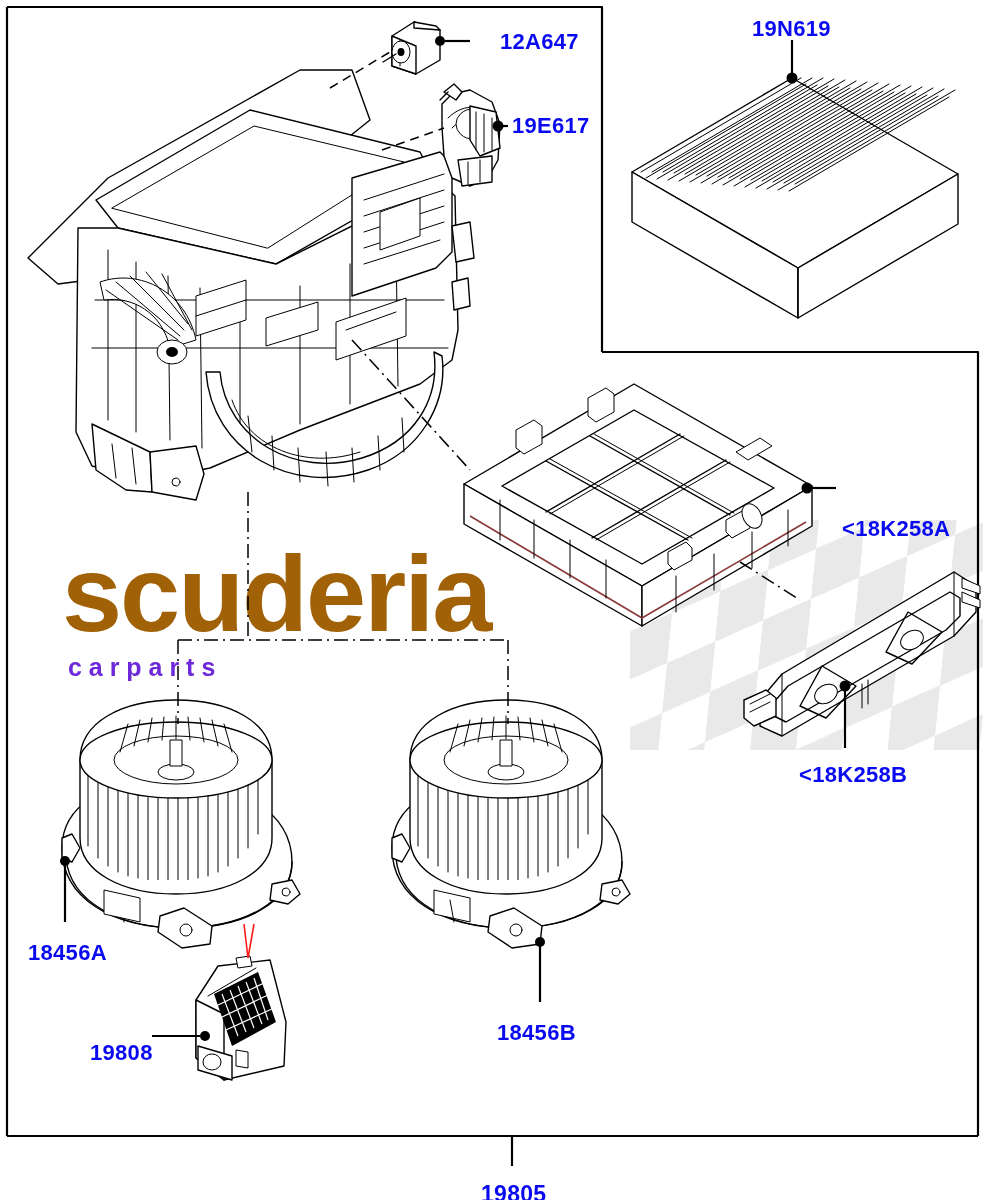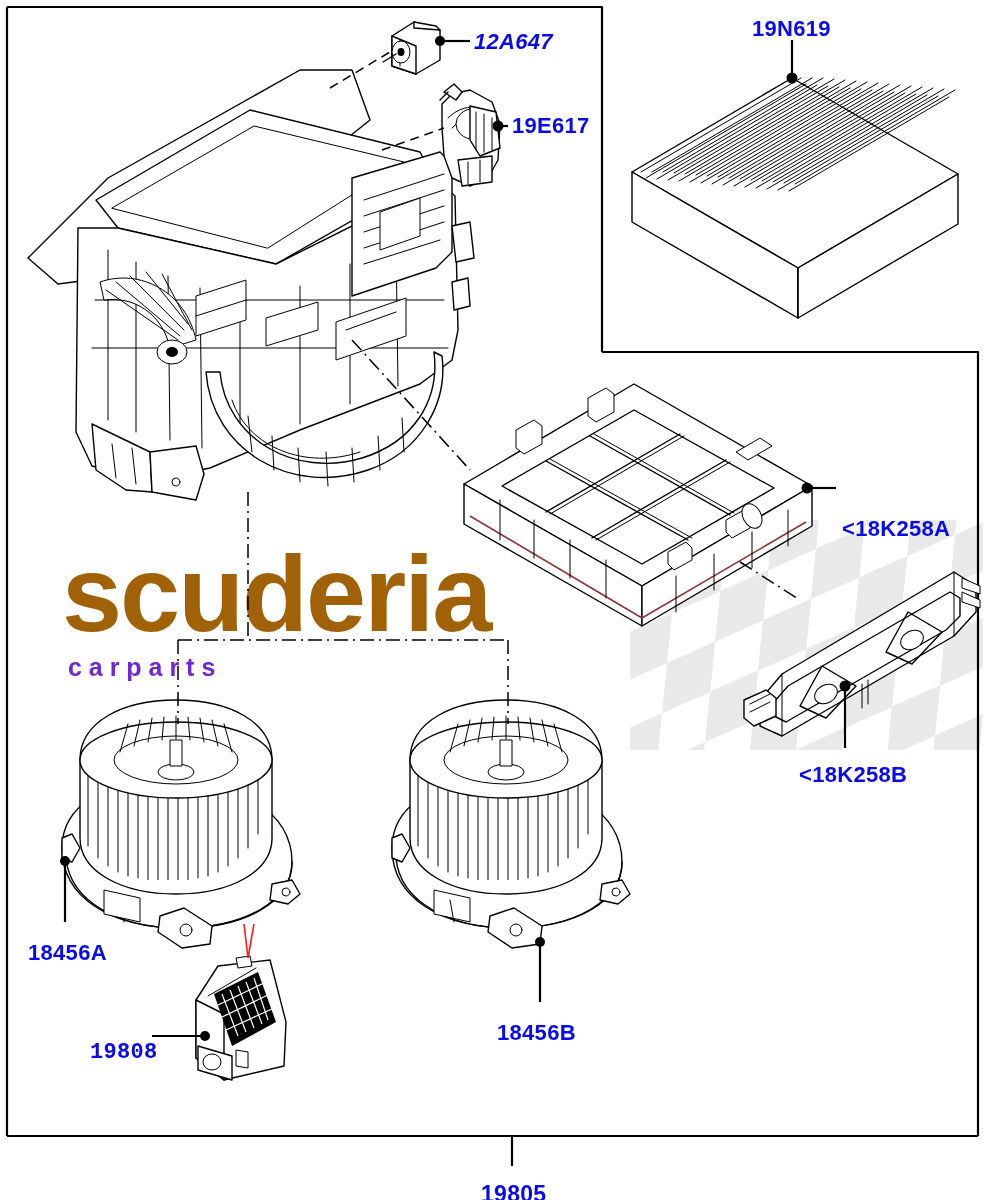--- a/index.html
+++ b/index.html
@@ -473,23 +473,23 @@
 
       <path class="dashdot" d="M248 492 L248 640"></path>
       <path class="dashdot" d="M178 640 L508 640"></path>
       <path class="dashdot" d="M178 640 L178 724"></path>
       <path class="dashdot" d="M508 640 L508 724"></path>
 
       <path class="lead" d="M512 1136 V1166"></path>
     </g>
   </svg>
 
-  <div class="lbl" style="left:474px;top:29px;font-style:italic;">12A647</div>
+  <div class="lbl" style="left:500px;top:29px;">12A647</div>
   <div class="lbl" style="left:512px;top:113px;">19E617</div>
   <div class="lbl" style="left:752px;top:16px;">19N619</div>
   <div class="lbl" style="left:842px;top:480px;margin-top:36px;">&lt;18K258A</div>
   <div class="lbl" style="left:799px;top:762px;">&lt;18K258B</div>
   <div class="lbl" style="left:28px;top:940px;">18456A</div>
   <div class="lbl" style="left:497px;top:1020px;">18456B</div>
-  <div class="lbl" style="left:90px;top:1040px;font-family:Liberation Mono, monospace;">19808</div>
+  <div class="lbl" style="left:90px;top:1040px;">19808</div>
   <div class="lbl big" style="left:481px;top:1173px;">19805</div>
 
 </div>
 
 </body></html>

